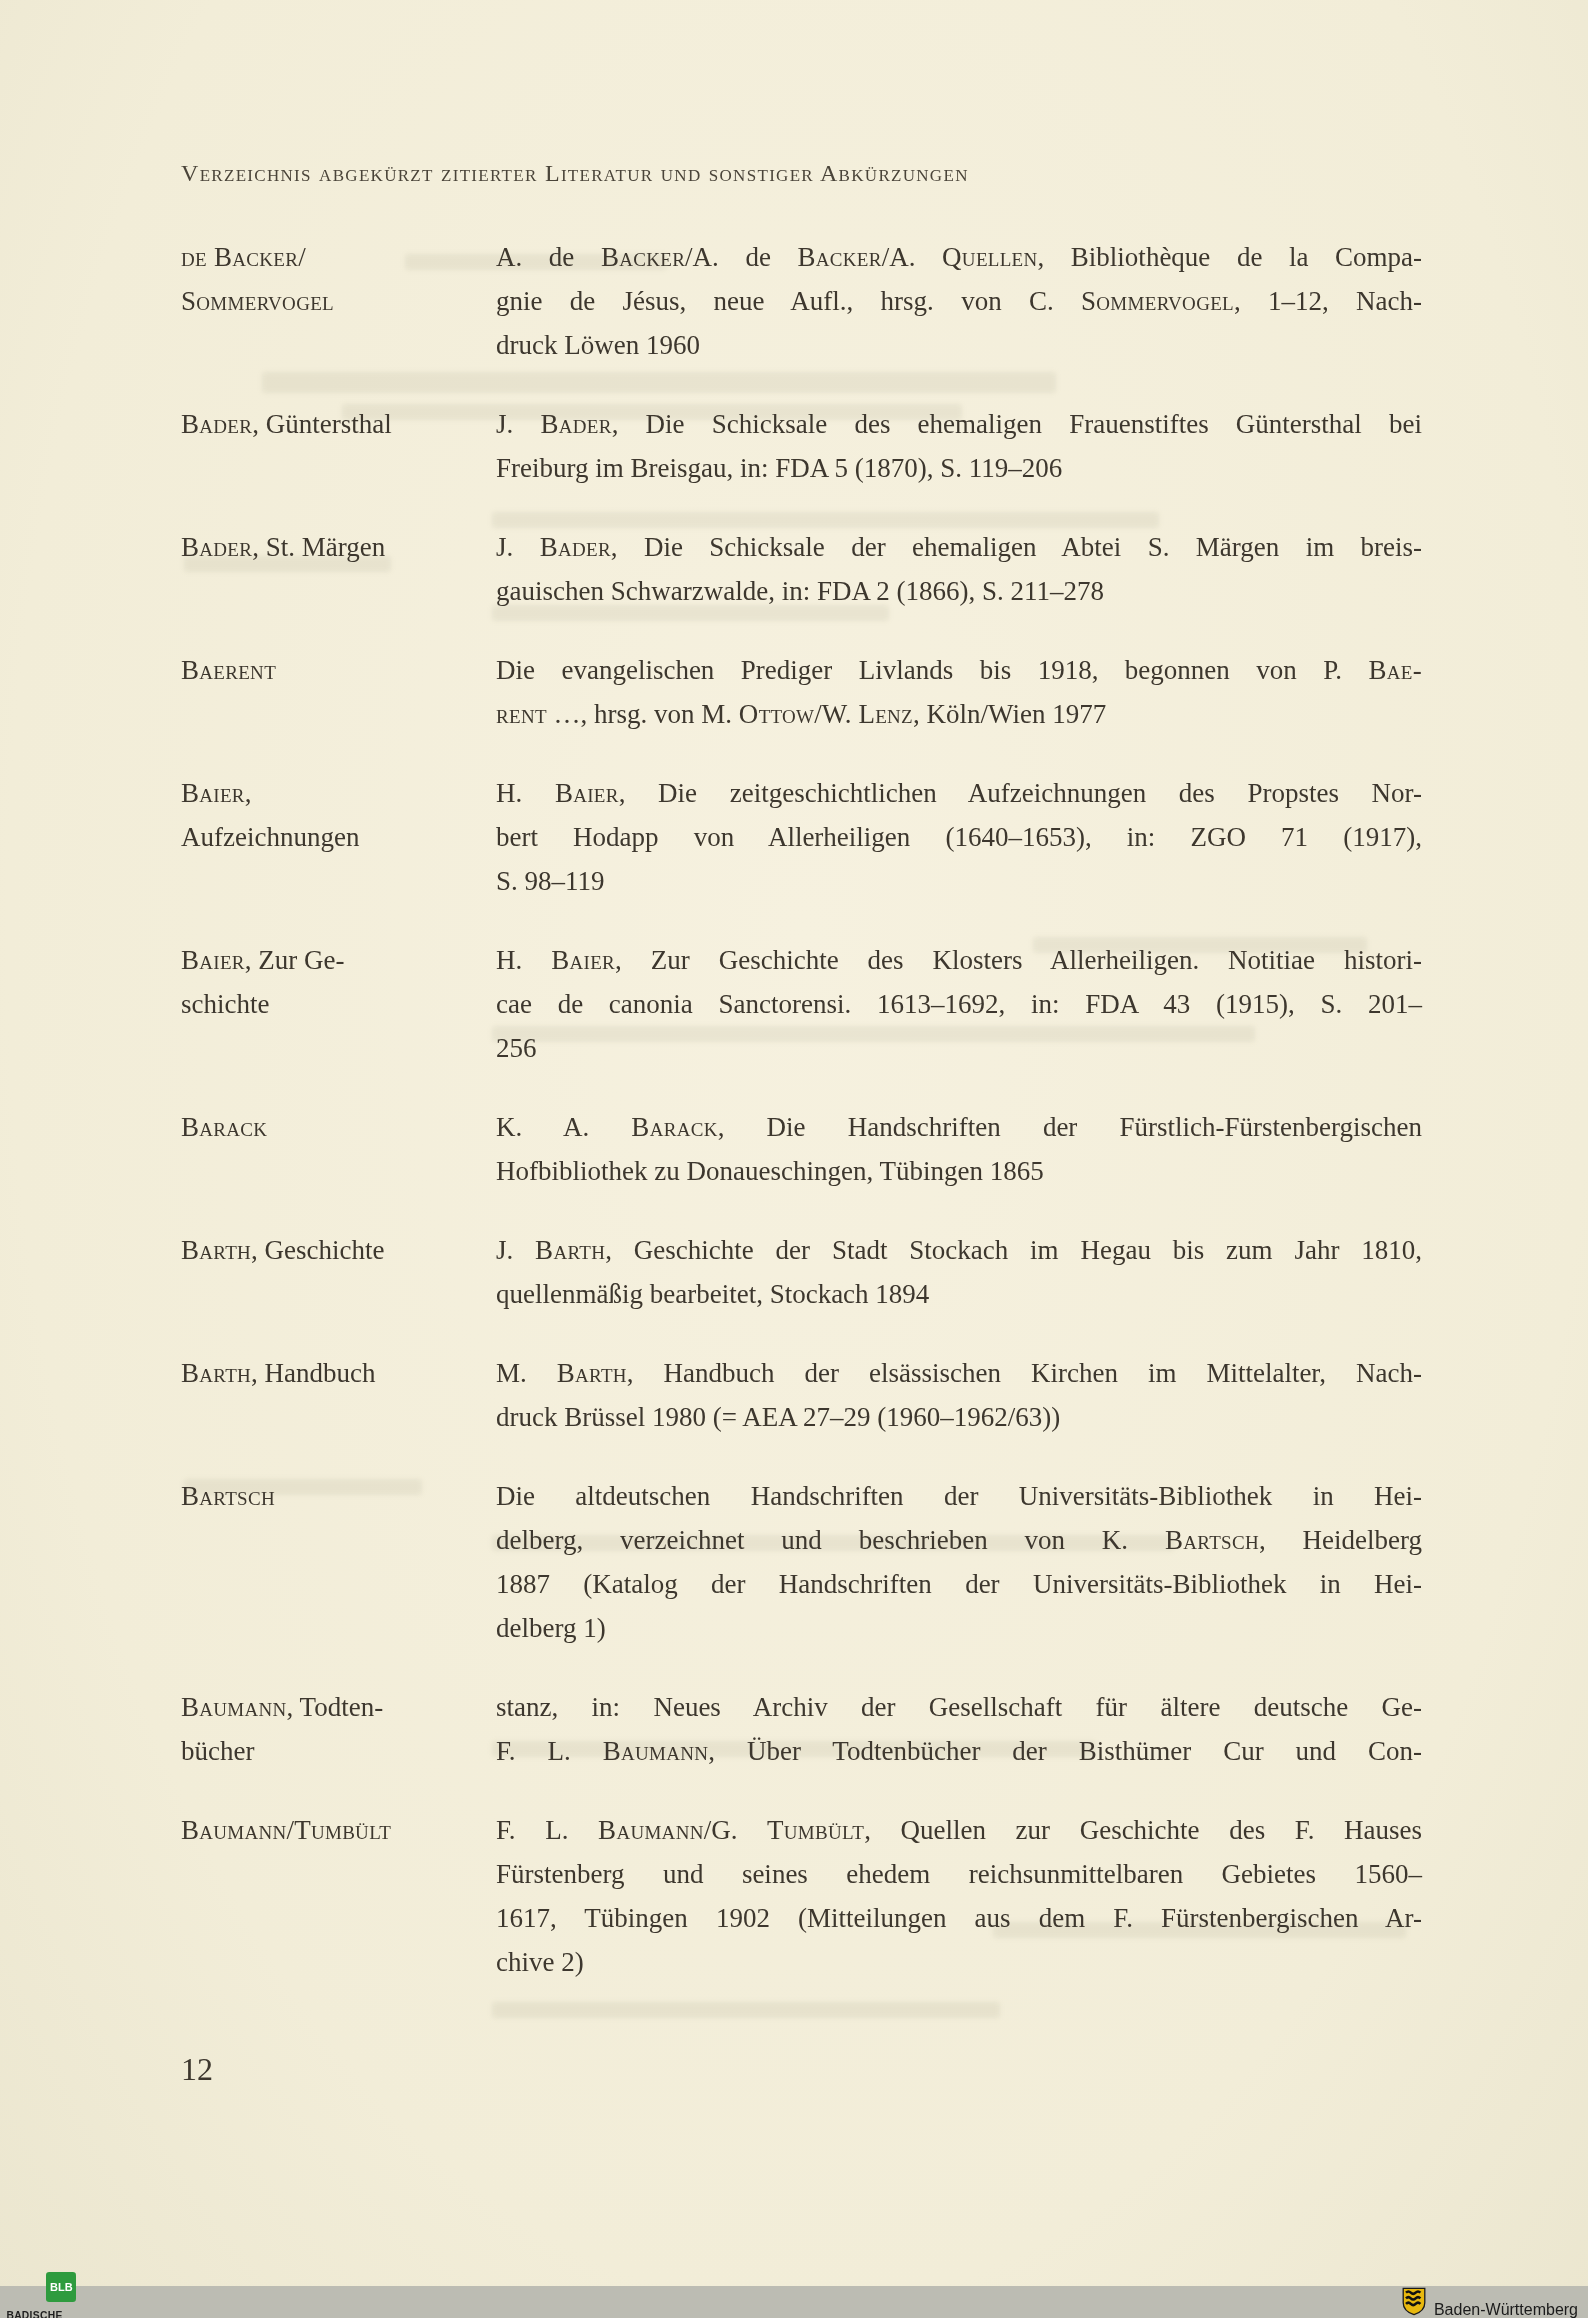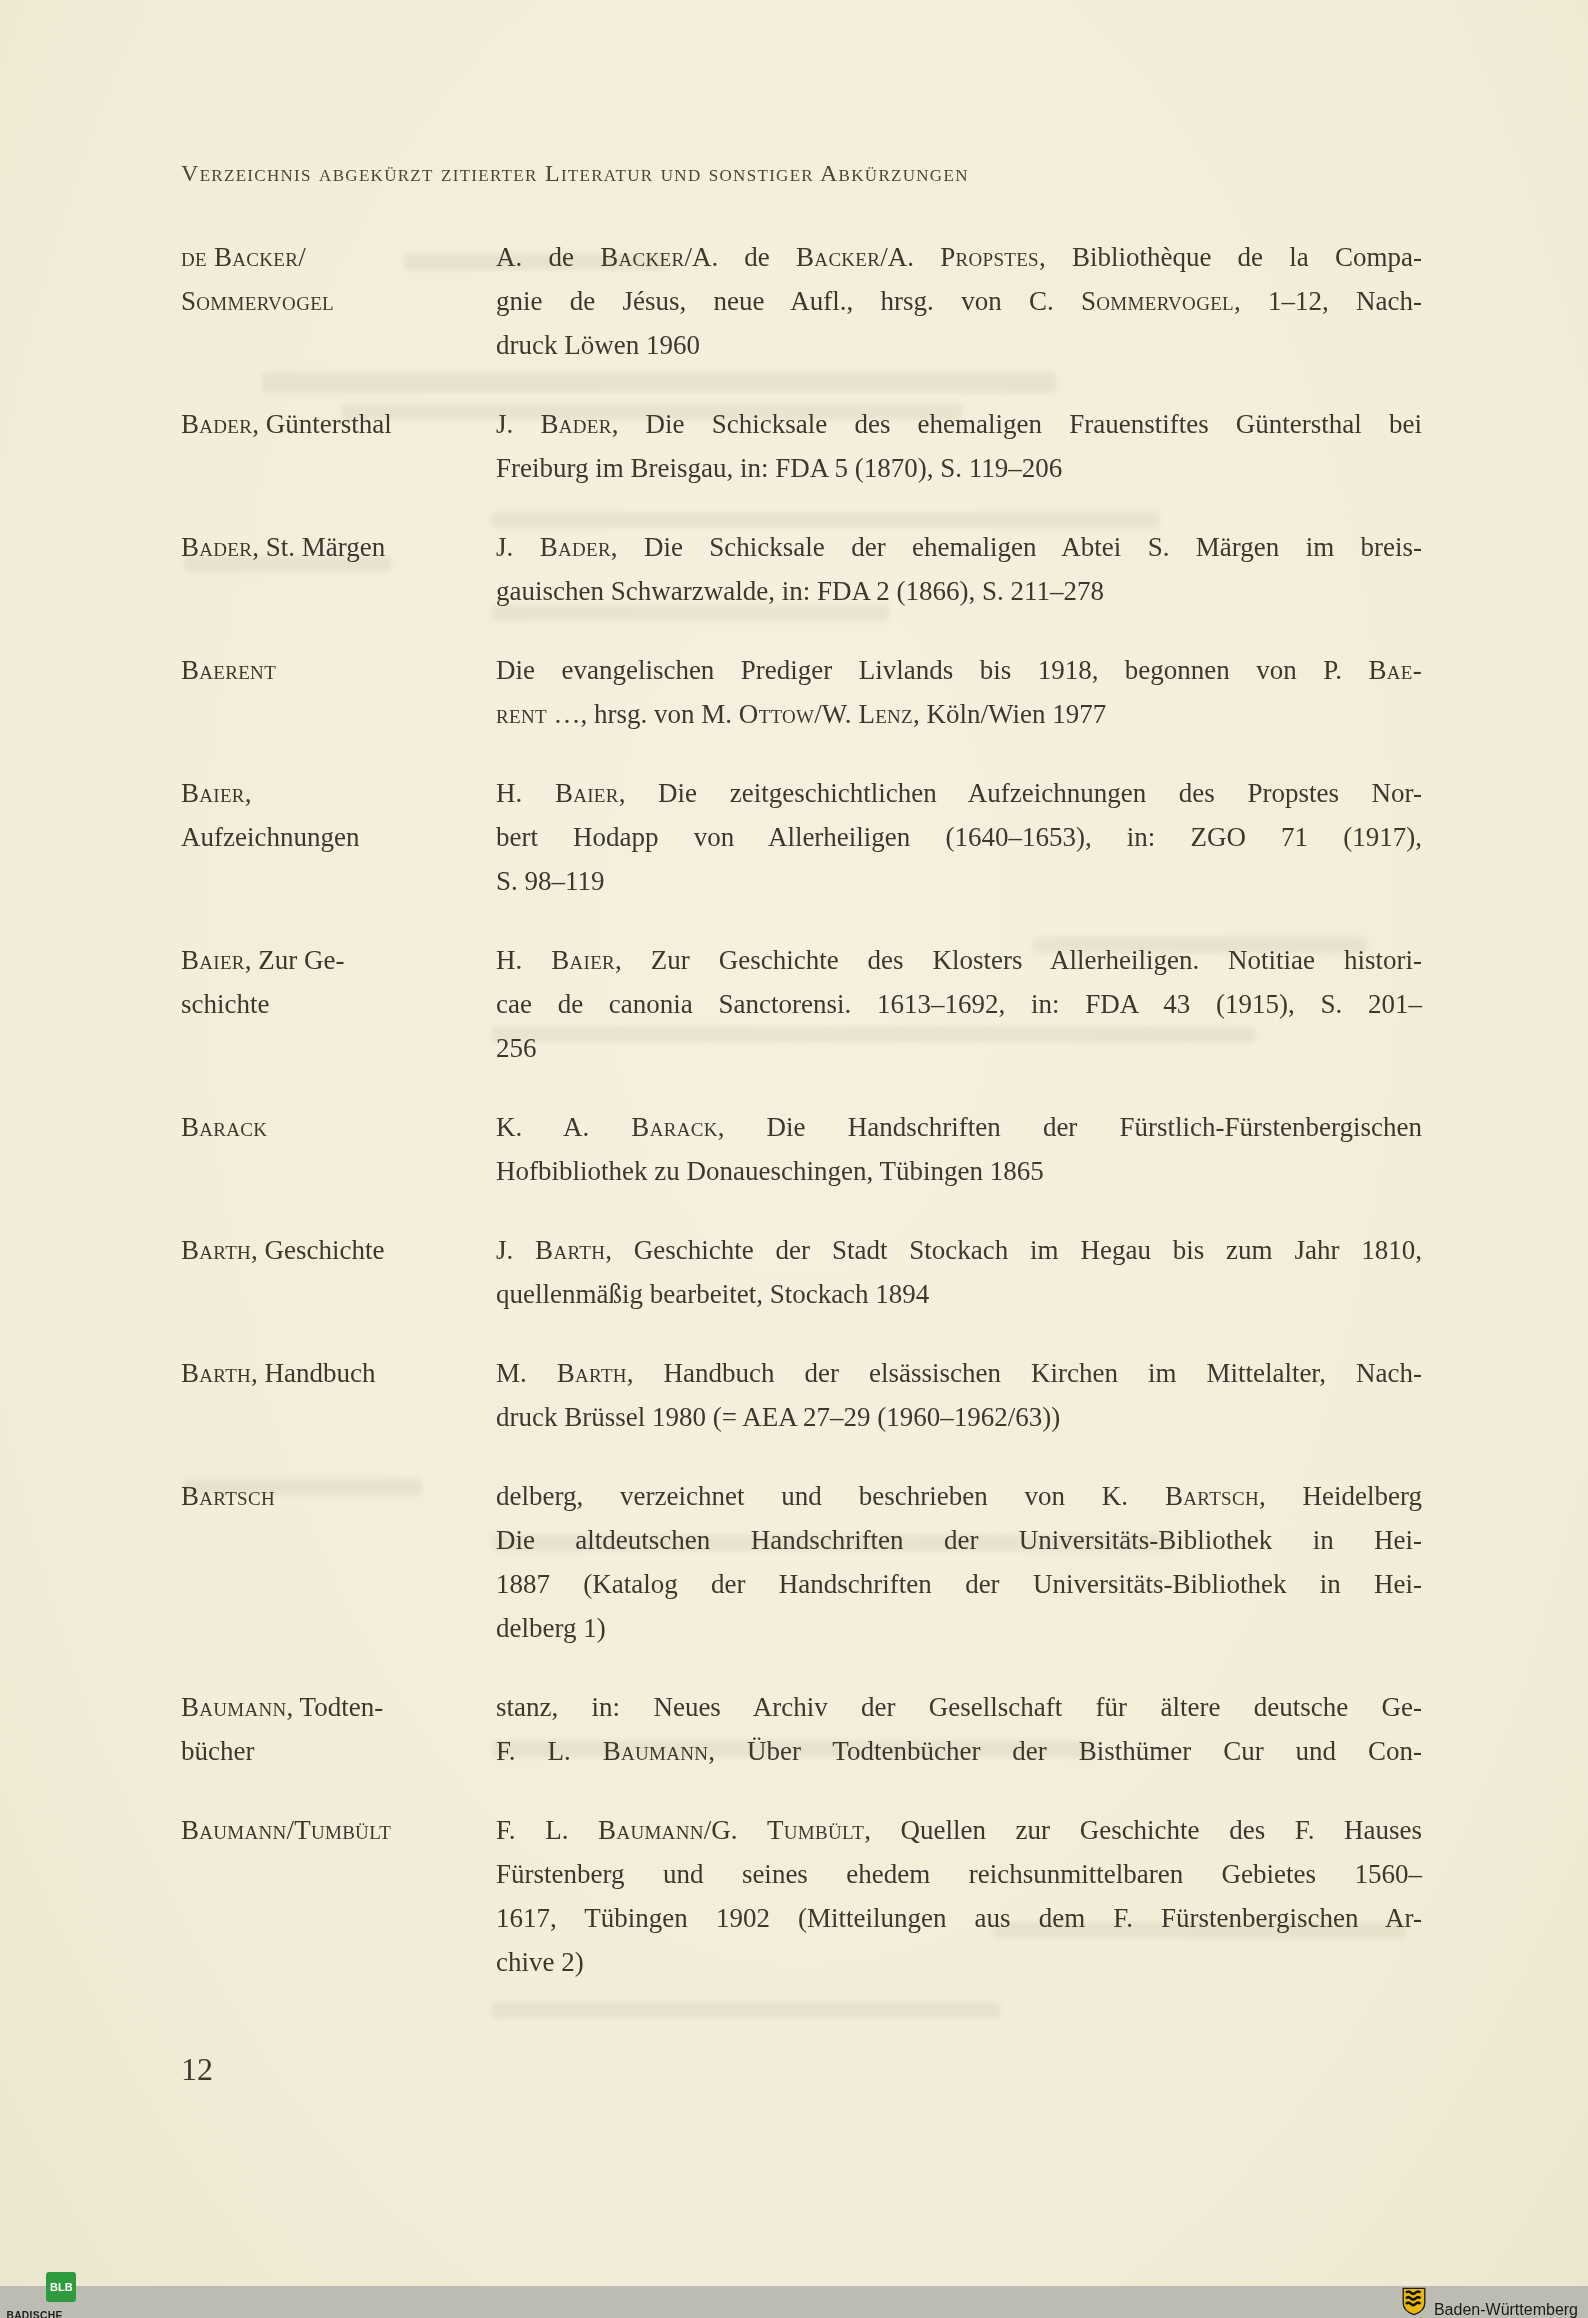--- a/index.html
+++ b/index.html
@@ -62,21 +62,21 @@
 
   <div class="header">Verzeichnis abgekürzt zitierter Literatur und sonstiger Abkürzungen</div>
 
   <div class="entries">
       <div class="entry">
         <div class="abbr">
           <div class="line"><span class="sc">de Backer/</span></div>
           <div class="line"><span class="sc">Sommervogel</span></div>
         </div>
         <div class="cite">
-          <div class="line just"><span>A. de </span><span class="sc">Backer</span><span>/A. de </span><span class="sc">Backer</span><span>/A. </span><span class="sc">Propstes</span><span>, Bibliothèque de la Compa-</span></div>
+          <div class="line just"><span>A. de </span><span class="sc">Backer</span><span>/A. de </span><span class="sc">Backer</span><span>/A. </span><span class="sc">Quellen</span><span>, Bibliothèque de la Compa-</span></div>
           <div class="line just"><span>gnie de Jésus, neue Aufl., hrsg. von C. </span><span class="sc">Sommervogel</span><span>, 1–12, Nach-</span></div>
           <div class="line"><span>druck Löwen 1960</span></div>
         </div>
       </div>
       <div class="entry">
         <div class="abbr">
           <div class="line"><span class="sc">Bader</span><span>, Güntersthal</span></div>
         </div>
         <div class="cite">
           <div class="line just"><span>J. </span><span class="sc">Bader</span><span>, Die Schicksale des ehemaligen Frauenstiftes Güntersthal bei</span></div>
@@ -148,22 +148,22 @@
         <div class="cite">
           <div class="line just"><span>M. </span><span class="sc">Barth</span><span>, Handbuch der elsässischen Kirchen im Mittelalter, Nach-</span></div>
           <div class="line"><span>druck Brüssel 1980 (= AEA 27–29 (1960–1962/63))</span></div>
         </div>
       </div>
       <div class="entry">
         <div class="abbr">
           <div class="line"><span class="sc">Bartsch</span></div>
         </div>
         <div class="cite">
+          <div class="line just"><span>Die altdeutschen Handschriften der Universitäts-Bibliothek in Hei-</span></div>
           <div class="line just"><span>delberg, verzeichnet und beschrieben von K. </span><span class="sc">Bartsch</span><span>, Heidelberg</span></div>
-          <div class="line just"><span>Die altdeutschen Handschriften der Universitäts-Bibliothek in Hei-</span></div>
           <div class="line just"><span>1887 (Katalog der Handschriften der Universitäts-Bibliothek in Hei-</span></div>
           <div class="line"><span>delberg 1)</span></div>
         </div>
       </div>
       <div class="entry">
         <div class="abbr">
           <div class="line"><span class="sc">Baumann</span><span>, Todten-</span></div>
           <div class="line"><span>bücher</span></div>
         </div>
         <div class="cite">

